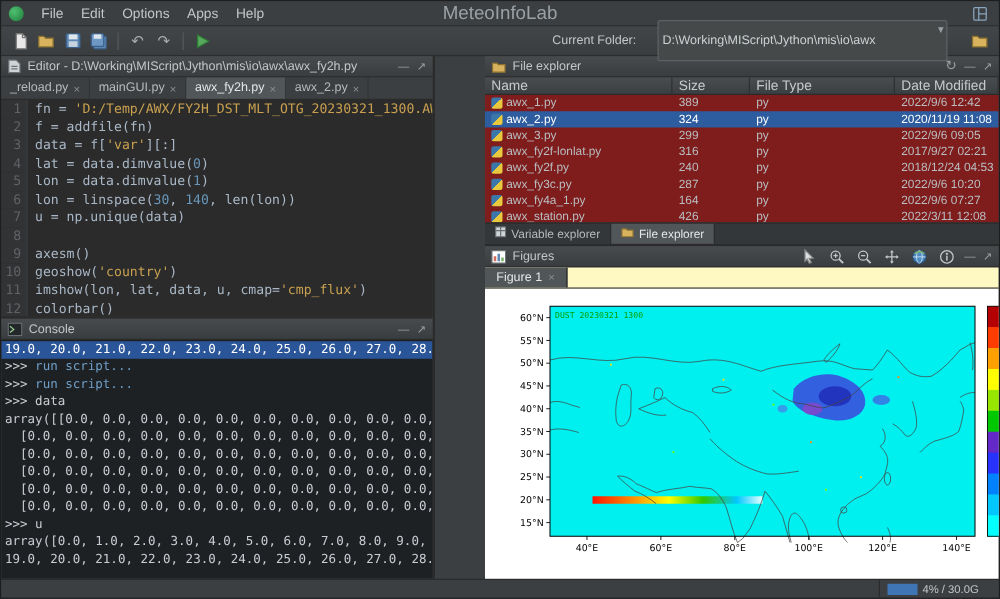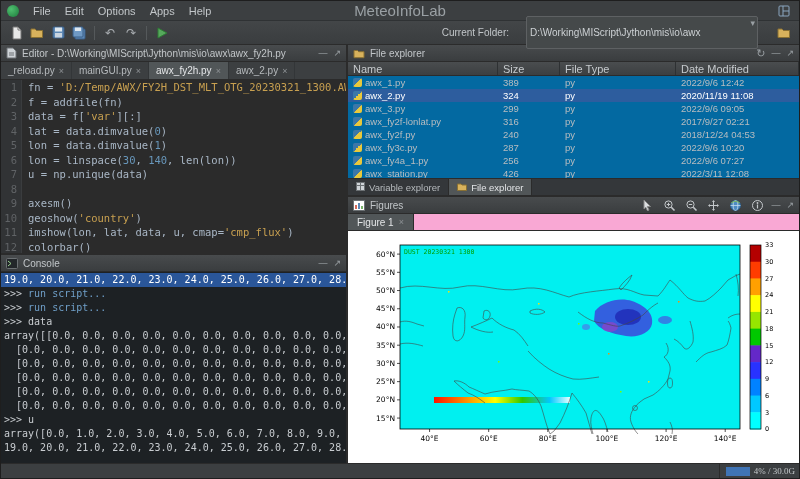--- a/index.html
+++ b/index.html
@@ -16,21 +16,21 @@
   
   .toolbar { height:24px; flex:none; display:flex; align-items:center; gap:3px; padding:0 6px; background:linear-gradient(#434648,#3a3d3f); border-bottom:1px solid #2b2b2b; }
   .tbtn { width:18px; height:18px; display:flex; align-items:center; justify-content:center; border-radius:2px; }
   .tsep { width:1px; height:14px; background:#55595b; margin:0 3px; }
   .tb-right { margin-left:auto; display:flex; align-items:center; gap:17px; }
   .cf-label { font-size:10px; color:#c2c6c9; }
   .combo { width:232px; height:33px; background:#45494a; border:1px solid #5e6163; border-radius:2px; font-size:10px; color:#cdd1d4; display:flex; align-items:center; padding:0 3px; position:relative; white-space:nowrap; overflow:hidden; }
   .combo .arr { position:absolute; right:2px; top:1px; color:#9aa0a4; font-size:9px; }
 
   
-  .main { flex:1; min-height:0; display:flex; }
+  .main { flex:1; min-height:0; display:flex;gap:40px; }
   .left { width:347px; flex:none; display:flex; flex-direction:column; border-right:2px solid #2b2b2b; }
   .right { flex:1; min-width:0; display:flex; flex-direction:column; }
 
   
   .panel-title { height:17px; flex:none; display:flex; align-items:center; gap:5px; padding:0 5px; background:linear-gradient(#484b4d,#3a3d3f); border-bottom:1px solid #2b2b2b; font-size:10px; color:#c2c6c9; white-space:nowrap; overflow:hidden; }
   .pt-icons { margin-left:auto; display:flex; gap:6px; align-items:center; }
   .wicon { font-size:9px; color:#9aa0a4; line-height:1; cursor:default; }
   .pticon { flex:none; display:flex; }
 
   
@@ -50,44 +50,44 @@
   .console-panel { flex:1; min-height:0; display:flex; flex-direction:column;border-radius:14px; }
   .console-body { flex:1; min-height:0; background:#1d2124; overflow:hidden; font-family:"DejaVu Sans Mono", monospace; font-size:10px; padding-top:1px; }
   .con-line { height:14px; line-height:14px; white-space:pre; color:#c9cdd1; padding-left:3px; overflow:hidden; }
   .con-line.sel { background:#2a5699; color:#fff; }
   .con-line .runtxt { color:#6f9fc8; }
 
   
   .fx-panel { height:152px; flex:none; display:flex; flex-direction:column; border-bottom:2px solid #2b2b2b; }
   .fx-header { height:14px; flex:none; display:flex; background:linear-gradient(#4a4d4f,#3c3f41); border-bottom:1px solid #2b2b2b; font-size:11px; color:#c6cacd; }
   .fx-hcell { border-right:1px solid #2e3133; display:flex; align-items:center; padding-left:5px; }
-  .fx-rows { flex:1; min-height:0; overflow:hidden; background:#0369a1; }
+  .fx-rows { flex:1; min-height:0; overflow:hidden; background:#7f1d1d; }
   .fx-row { height:13px; display:flex; font-size:9.5px; color:#b9bdc0; align-items:center; }
   .fx-row.selected { background:#2d5d9e; color:#fff; }
   .fx-cell { padding-left:5px; white-space:nowrap; overflow:hidden; display:flex; align-items:center; gap:3px; }
   .c-name { width:150px; flex:none; }
   .c-size { width:62px; flex:none; }
   .c-type { width:116px; flex:none; }
   .c-date { flex:1; }
   .py-ico { width:9px; height:9px; flex:none; border-radius:2px; background:linear-gradient(135deg,#3b77a8 50%,#e8c83c 50%); }
   .fx-tabs { height:17px; flex:none; display:flex; background:#34373a; border-top:1px solid #2b2b2b; }
   .fx-tab { display:flex; align-items:center; gap:4px; padding:0 8px; font-size:9.5px; color:#b6babd; border-right:1px solid #2b2b2b; }
   .fx-tab.active { background:#515658; color:#e4e6e8; }
 
   
   .figures-panel { flex:1; min-height:0; display:flex; flex-direction:column; }
-  .fig-tabs { height:17px; flex:none; display:flex; background:#f9a8d4; border-bottom:1px solid #2b2b2b; }
+  .fig-tabs { height:17px; flex:none; display:flex; background:#fef9c3; border-bottom:1px solid #2b2b2b; }
   .fig-tab { display:flex; align-items:center; gap:5px; padding:0 9px; font-size:10px; background:#515658; color:#e4e6e8; border-right:1px solid #2b2b2b; }
   .fig-content { flex:1; min-height:0; background:#ffffff; position:relative; }
   .fig-content svg { position:absolute; inset:0; }
   .tool { width:16px; height:15px; display:flex; align-items:center; justify-content:center; border-radius:2px; }
 
   
   .statusbar { height:15px; flex:none; background:#3c3f41; border-top:1px solid #2b2b2b; display:flex; align-items:center; justify-content:flex-end; font-size:9px; color:#c2c6c9; }
-  .mem { display:flex; align-items:center; gap:4px; border-left:1px solid #2b2b2b; height:100%; padding:0 4px 0 6px;font-family:Liberation Serif, serif; }
+  .mem { display:flex; align-items:center; gap:4px; border-left:1px solid #2b2b2b; height:100%; padding:0 16px 0 6px; }
   .mem-bar { width:24px; height:9px; background:#3f74b5; flex:none; }
 </style>
 </head>
 <body>
 
 <div class="window">
 
   <div class="menubar">
     <span class="logo"></span>
     <div class="win-title">MeteoInfoLab</div>
@@ -355,21 +355,21 @@
               </div>
               <div class="fx-cell c-size">287</div>
               <div class="fx-cell c-type">py</div>
               <div class="fx-cell c-date">2022/9/6 10:20</div>
             </div>
             <div class="fx-row">
               <div class="fx-cell c-name">
                 <span class="py-ico"></span>
                 <span>awx_fy4a_1.py</span>
               </div>
-              <div class="fx-cell c-size">256</div>
+              <div class="fx-cell c-size">164</div>
               <div class="fx-cell c-type">py</div>
               <div class="fx-cell c-date">2022/9/6 07:27</div>
             </div>
             <div class="fx-row">
               <div class="fx-cell c-name">
                 <span class="py-ico"></span>
                 <span>awx_station.py</span>
               </div>
               <div class="fx-cell c-size">426</div>
               <div class="fx-cell c-type">py</div>

